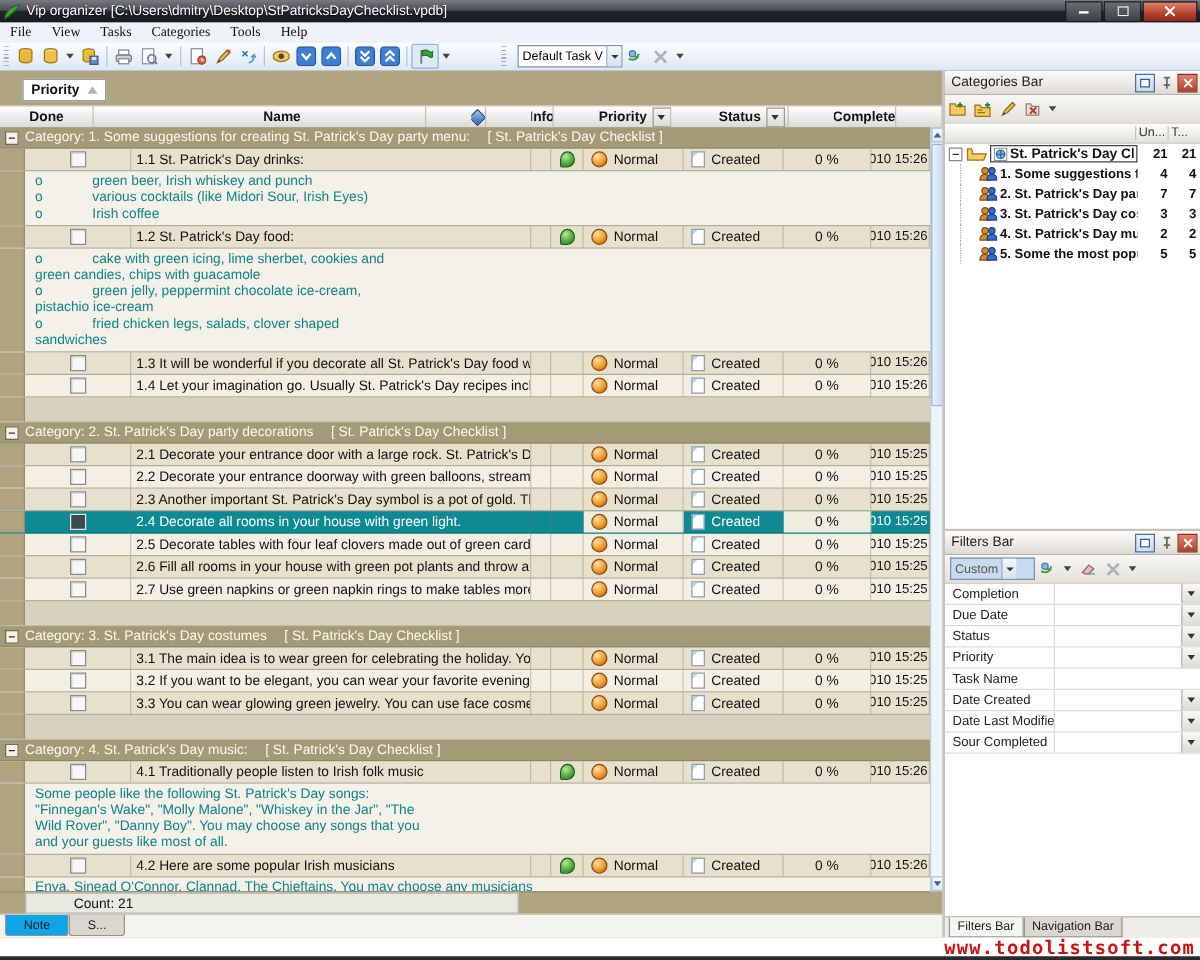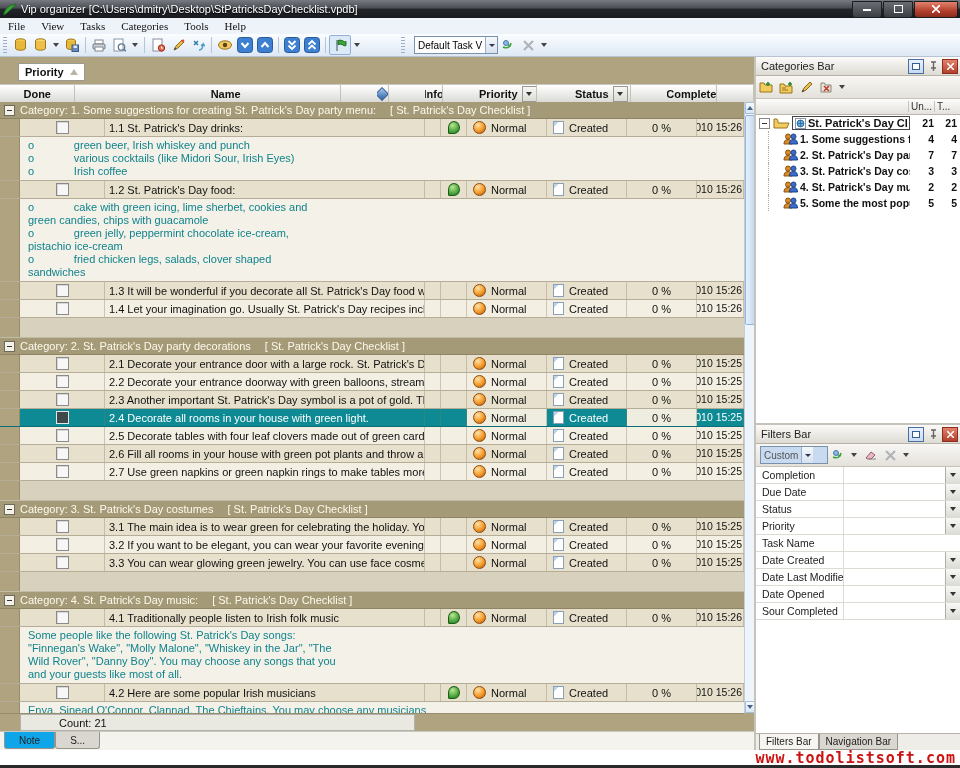--- a/index.html
+++ b/index.html
@@ -1010,27 +1010,20 @@
           </span>
         </div>
       <div class="frow">
         <span class="flbl">Date Last Modifie</span>
           <span class="fval"></span>
           <span class="fdd">
             <i></i>
           </span>
         </div>
       <div class="frow">
-        <span class="flbl">Date Opened</span>
-          <span class="fval"></span>
-          <span class="fdd">
-            <i></i>
-          </span>
-        </div>
-      <div class="frow">
         <span class="flbl">Sour Completed</span>
           <span class="fval"></span>
           <span class="fdd">
             <i></i>
           </span>
         </div>
     </div>
 
     <div class="ptabs">
       <span class="ptab active">Filters Bar</span>

